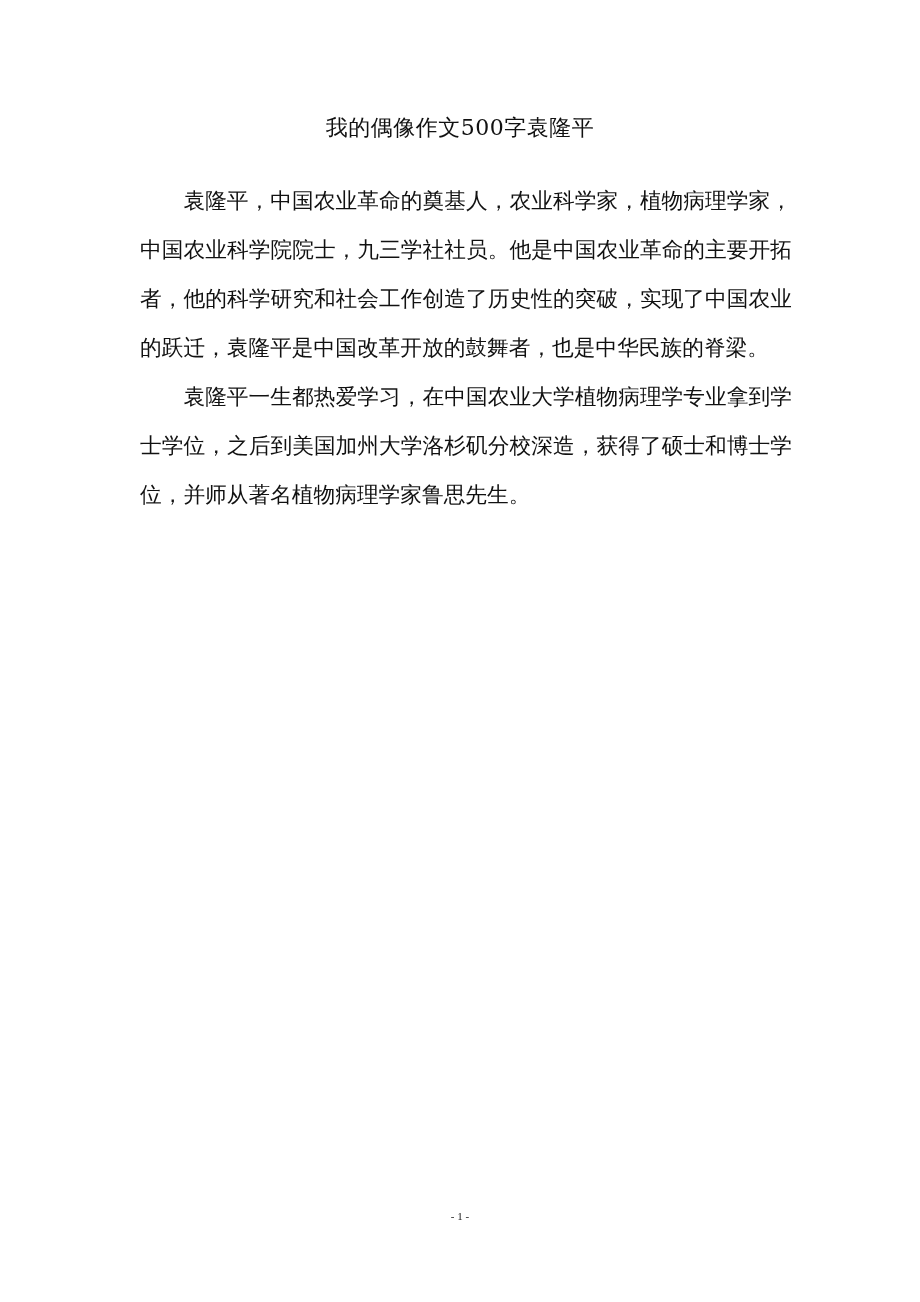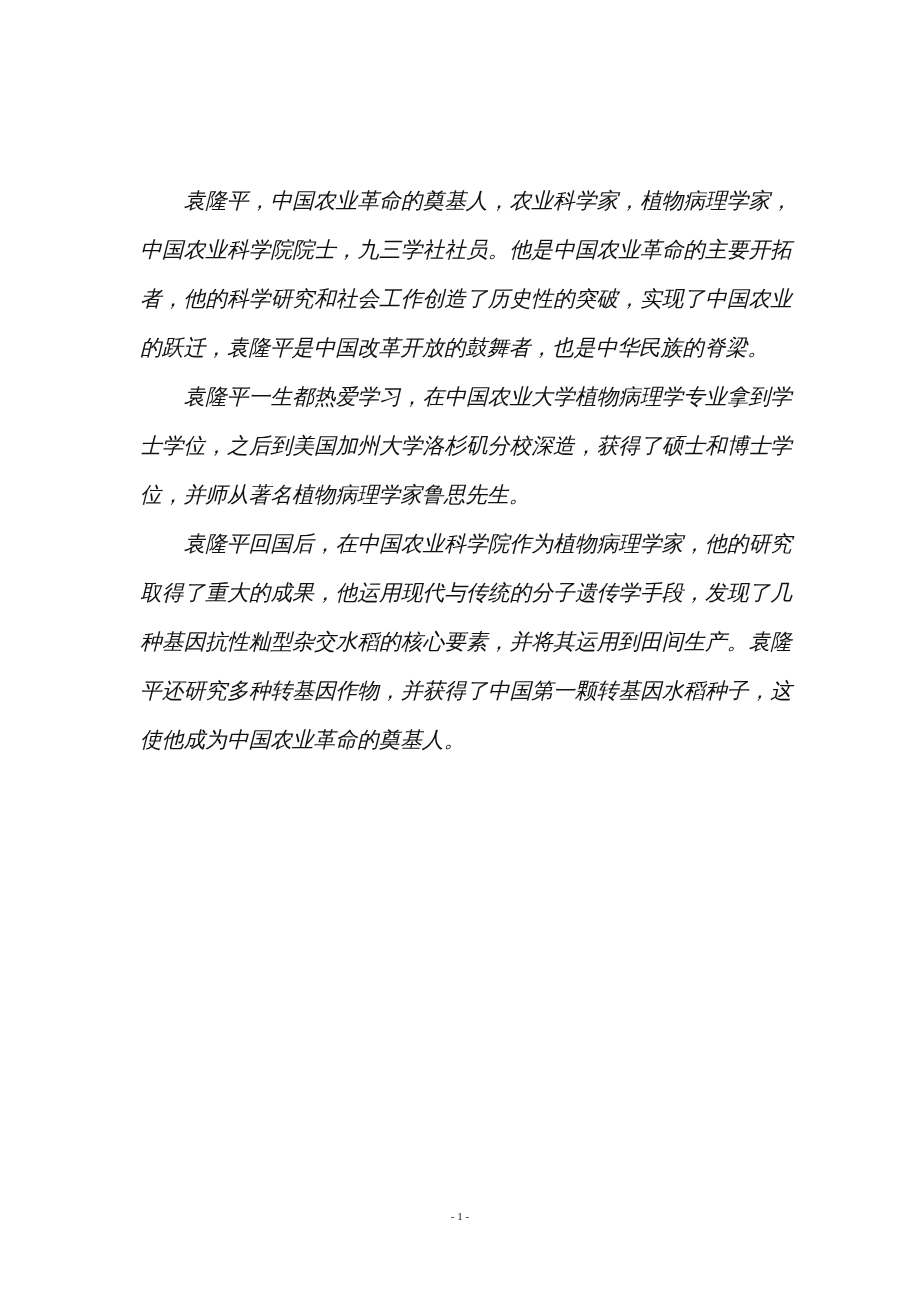--- a/index.html
+++ b/index.html
@@ -38,39 +38,38 @@
       width: 652px;
     }
     .para {
       margin: 0;
       font-size: 21.7px;
       line-height: 49px;
       text-indent: 2em;
       text-align: justify;
       text-justify: inter-ideograph;
       letter-spacing: 0px;
-      font-style: italic;
     }
     .page-number {
       position: absolute;
       top: 1208px;
       left: 0;
       width: 920px;
       text-align: center;
       font-size: 11px;
       line-height: 16px;
       color: #222222;
       font-family: "Liberation Serif", serif;
     }
   </style>
 </head>
 <body>
 
 <div class="page">
+  <h1 class="title" style="margin:0;font-weight:normal;">我的偶像作文500字袁隆平</h1>
 
   <div class="body-text">
     <p class="para">袁隆平，中国农业革命的奠基人，农业科学家，植物病理学家，中国农业科学院院士，九三学社社员。他是中国农业革命的主要开拓者，他的科学研究和社会工作创造了历史性的突破，实现了中国农业的跃迁，袁隆平是中国改革开放的鼓舞者，也是中华民族的脊梁。</p>
     <p class="para">袁隆平一生都热爱学习，在中国农业大学植物病理学专业拿到学士学位，之后到美国加州大学洛杉矶分校深造，获得了硕士和博士学位，并师从著名植物病理学家鲁思先生。</p>
-    <p class="para">袁隆平回国后，在中国农业科学院作为植物病理学家，他的研究取得了重大的成果，他运用现代与传统的分子遗传学手段，发现了几种基因抗性籼型杂交水稻的核心要素，并将其运用到田间生产。袁隆平还研究多种转基因作物，并获得了中国第一颗转基因水稻种子，这使他成为中国农业革命的奠基人。</p>
   </div>
 
   <div class="page-number">- 1 -</div>
 </div>
 
 </body></html>

